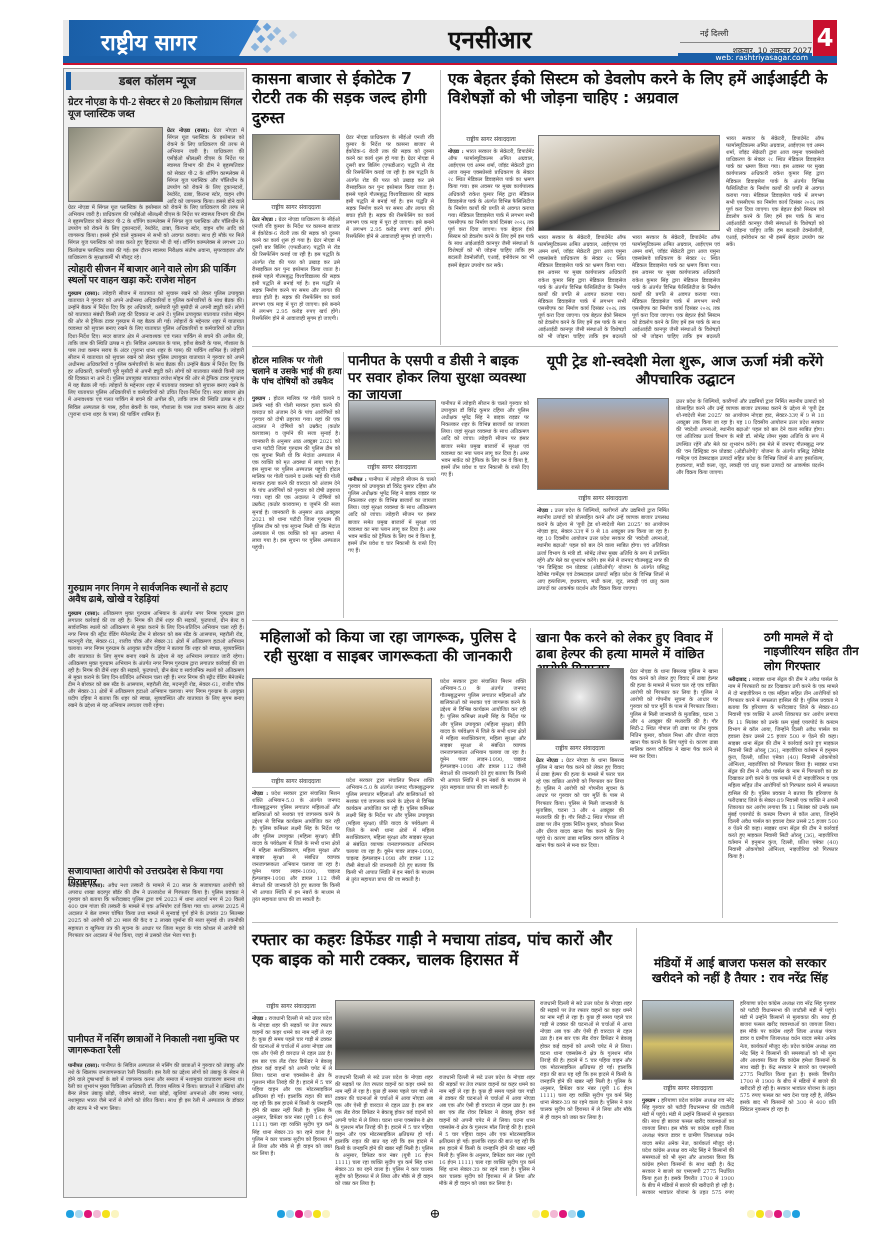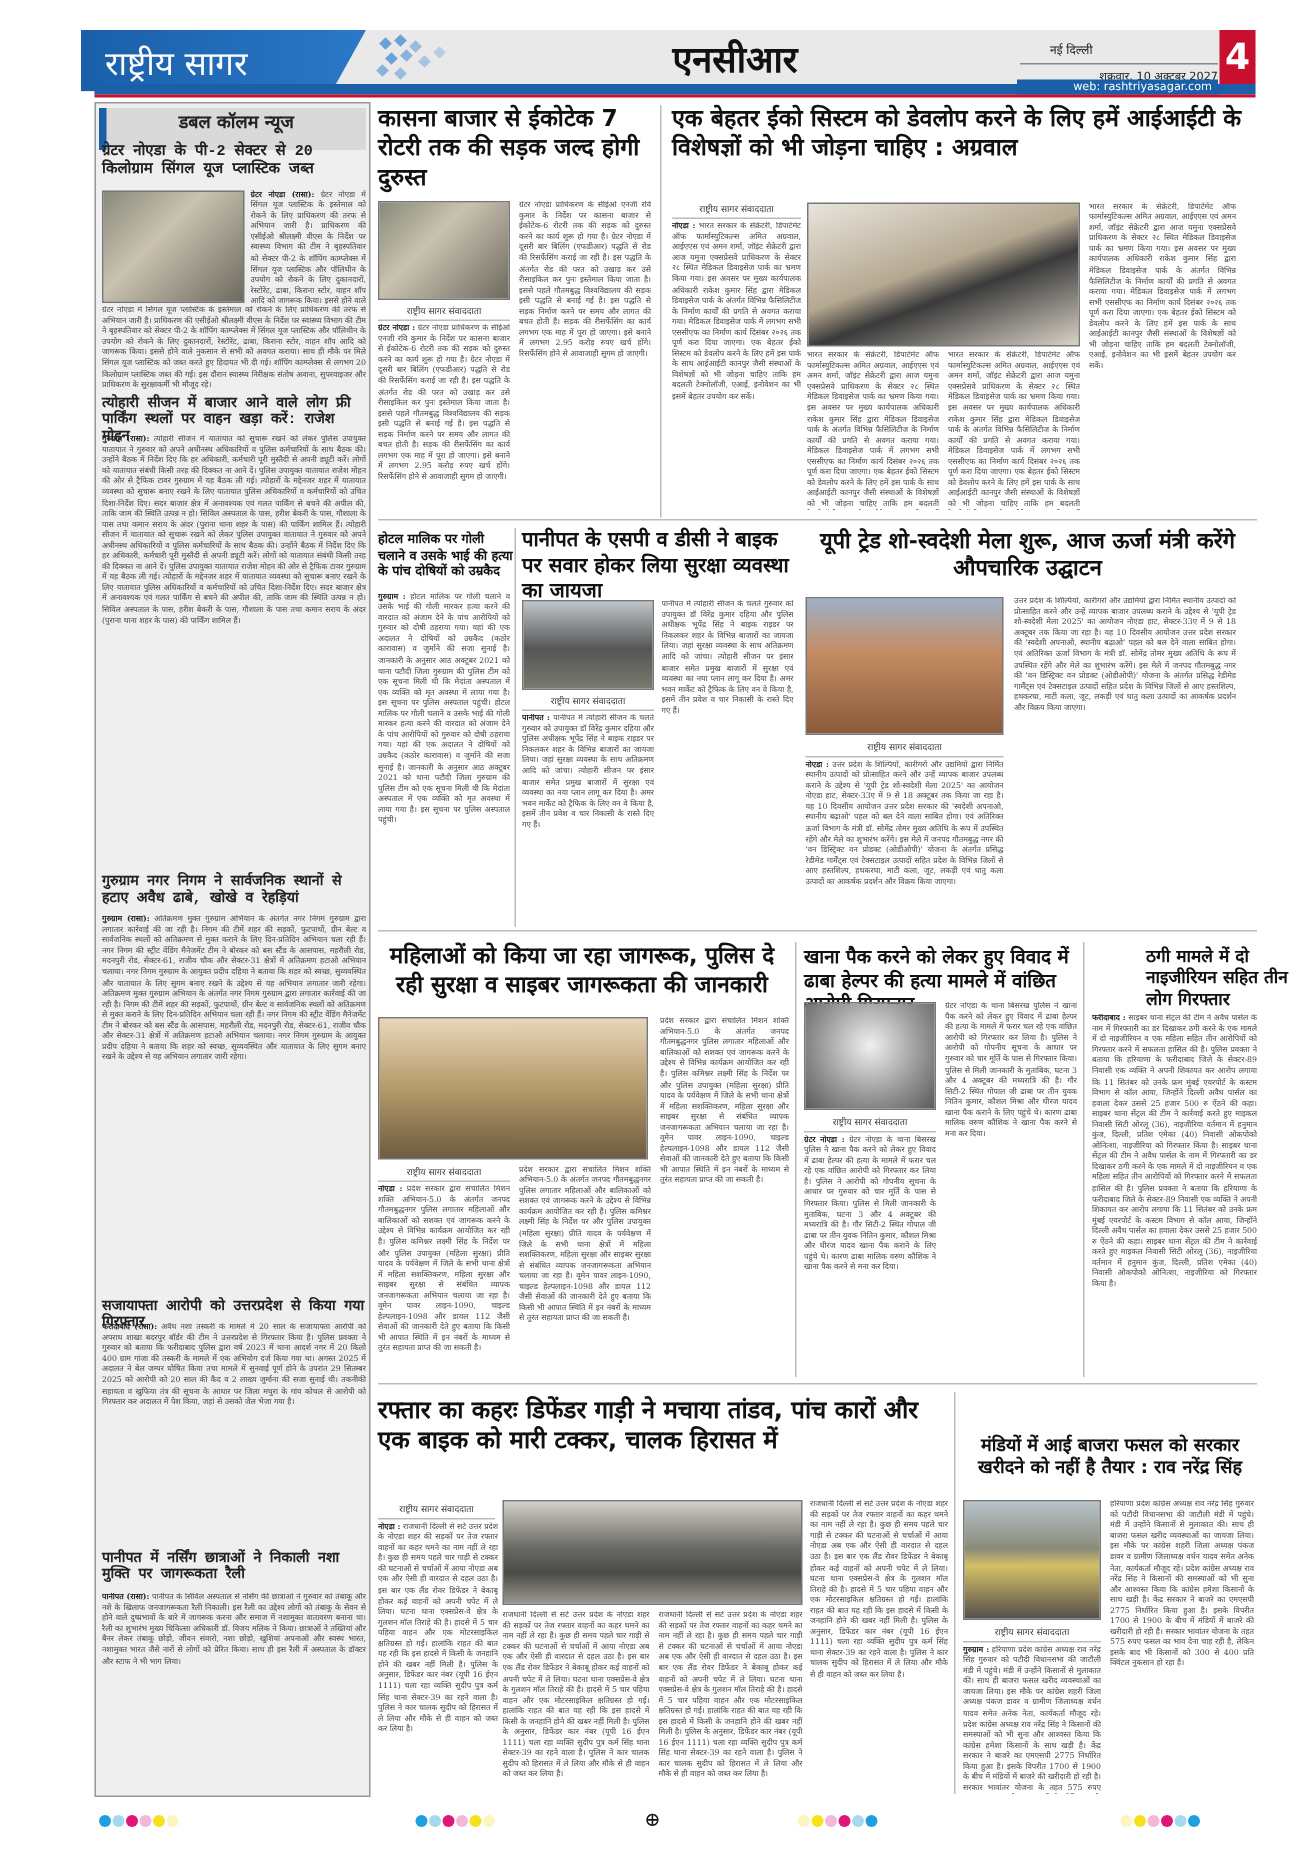--- a/index.html
+++ b/index.html
@@ -1,33 +1,33 @@
 <!DOCTYPE html>
 <html><head>
 <meta charset="utf-8">
 <style>
 *{box-sizing:border-box;margin:0;padding:0}
 body{width:877px;height:1241px;background:#fff;font-family:"DejaVu Serif",serif;color:#222;position:relative;overflow:hidden}
 .abs{position:absolute}
 
 #masthead{left:63px;top:20px;width:774px;height:44px;background:#e9e9e9}
-#brand{left:54px;top:20px;width:190px;height:41px;background:linear-gradient(90deg,#1a5fa8,#2a78c8);clip-path:polygon(0 0,100% 0,88% 100%,0 100%);color:#fff;font-family:"DejaVu Sans",sans-serif;font-weight:normal;font-size:22px;display:flex;align-items:center;padding-left:16px}
+#brand{left:69px;top:20px;width:190px;height:41px;background:linear-gradient(90deg,#1a5fa8,#2a78c8);clip-path:polygon(0 0,100% 0,88% 100%,0 100%);color:#fff;font-family:"DejaVu Sans",sans-serif;font-weight:bold;font-size:22px;display:flex;align-items:center;padding-left:32px}
 #dots{left:250px;top:24px;width:70px;height:30px}
 #dots span{position:absolute;width:6px;height:6px;background:#4a8fd4;transform:rotate(45deg);opacity:.8}
 #section{left:370px;top:22px;width:240px;height:34px;font-family:"DejaVu Sans",sans-serif;font-weight:bold;font-size:24px;text-align:center;color:#111}
 #cityline{left:700px;top:27px;width:112px;text-align:left;font-size:8px;font-family:"DejaVu Sans",sans-serif;color:#222}
 #dateline{left:680px;top:42px;width:132px;text-align:right;font-size:7.5px;font-family:"DejaVu Sans",sans-serif;border-top:1px solid #888;padding-top:2px}
 #pagenum{left:813px;top:20px;width:24px;height:36px;background:#c8102e;color:#fff;font-family:"DejaVu Sans",sans-serif;font-weight:bold;font-size:24px;text-align:center;line-height:36px}
 #bluebar{left:63px;top:56px;width:774px;height:7px;background:#1a5fa8}
 #web{left:678px;top:53px;width:134px;height:10px;background:#1a5fa8;color:#fff;font-size:7.5px;font-family:"DejaVu Sans",sans-serif;text-align:right;padding-right:4px}
 #redline{left:63px;top:63px;width:774px;height:2px;background:#c8102e}
 
 #leftbox{left:63px;top:68px;width:184px;height:1130px;background:#efefef;border:1px solid #999}
-#dcn{left:66px;top:72px;width:178px;height:28px;background:#d9d9d9;font-family:"DejaVu Sans",sans-serif;font-weight:bold;font-size:12px;text-align:center;line-height:18px;border-left:5px solid #1a5fa8}
-.lh{font-family:Liberation Mono, monospace;font-weight:bold;color:#222;line-height:1.15}
+#dcn{left:66px;top:72px;width:178px;height:18px;background:#d9d9d9;font-family:"DejaVu Sans",sans-serif;font-weight:bold;font-size:12px;text-align:center;line-height:18px;border-left:5px solid #1a5fa8}
+.lh{font-family:Liberation Serif, serif;font-weight:bold;color:#222;line-height:1.15}
 .body{font-size:5.2px;line-height:7.1px;color:#444;text-align:justify}
 .body b{color:#222}
 .photo{background:linear-gradient(135deg,#8a8a7a,#c9c2b0 40%,#6e6a60);border:1px solid #777}
 .credit{font-size:6px;font-family:"DejaVu Sans",sans-serif;text-align:center;color:#333;border-bottom:1px solid #bbb;padding-bottom:2px}
 .big{font-family:"DejaVu Sans",sans-serif;font-weight:bold;color:#111;line-height:1.25}
 .vline{width:1px;background:#bbb}
 .hline{height:1px;background:#bbb}
 .reg{position:absolute;display:flex;gap:1px}
 .reg i{display:block;width:8px;height:8px;border-radius:50%}
 </style>

